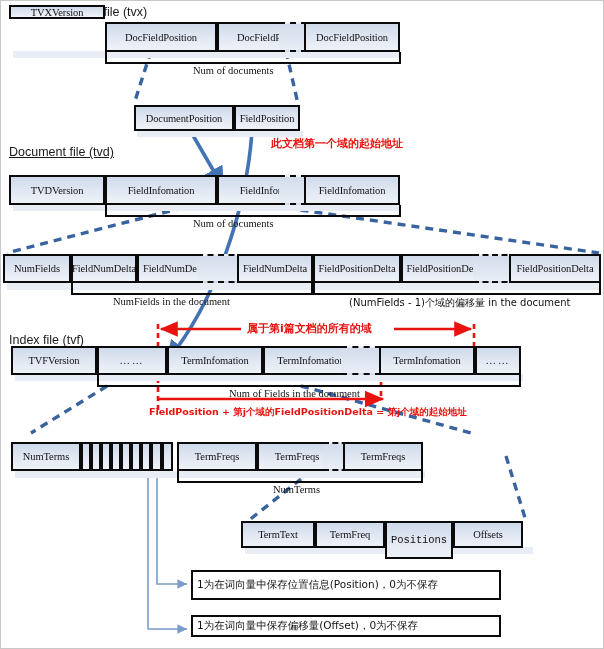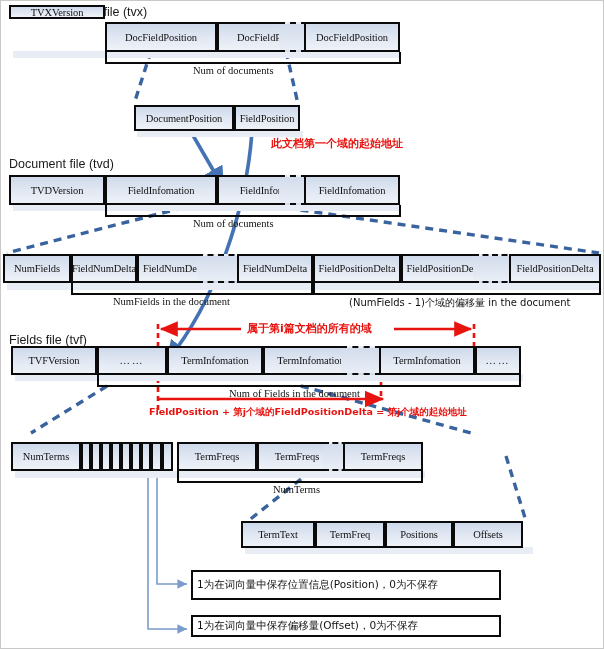--- a/index.html
+++ b/index.html
@@ -116,21 +116,21 @@
     <div class="lbl" style="left:192px;top:64px;">Num of documents</div>
   </div>
 
   <div class="row">
     <div class="underfill" style="left:136px;top:130px;width:166px;height:6px;"></div>
     <div class="cell" style="left:133px;top:104px;width:100px;height:26px;">DocumentPosition</div>
     <div class="cell" style="left:233px;top:104px;width:66px;height:26px;">FieldPosition</div>
   </div>
   <div class="redtxt" style="left:270px;top:135px;">此文档第一个域的起始地址</div>
 
-  <div class="caption" style="left:8px;top:156px;">Document file (tvd)</div>
+  <div class="caption" style="left:8px;top:144px;text-decoration:underline;">Document file (tvd)</div>
 
   <div class="row">
     <div class="underfill" style="left:12px;top:203px;width:388px;height:7px;"></div>
     <div class="cell" style="left:8px;top:174px;width:96px;height:30px;">TVDVersion</div>
     <div class="cell" style="left:104px;top:174px;width:112px;height:30px;">FieldInfomation</div>
     <div class="cell" style="left:216px;top:174px;width:112px;height:30px;">FieldInfomation</div>
     <div class="cell dash" style="left:278px;top:174px;width:50px;height:30px;background:linear-gradient(180deg,#d3dcec,#e9eef6);"></div>
     <div class="cell" style="left:303px;top:174px;width:96px;height:30px;">FieldInfomation</div>
     <div class="underbar" style="left:104px;top:204px;width:296px;height:12px;"></div>
     <div class="lbl" style="left:192px;top:217px;">Num of documents</div>
@@ -148,21 +148,21 @@
     <div class="cell dash" style="left:472px;top:253px;width:44px;height:29px;background:linear-gradient(180deg,#d3dcec,#e9eef6);"></div>
     <div class="cell" style="left:508px;top:253px;width:92px;height:29px;">FieldPositionDelta</div>
     <div class="underbar" style="left:70px;top:282px;width:242px;height:12px;"></div>
     <div class="underbar" style="left:312px;top:282px;width:288px;height:12px;"></div>
     <div class="lbl" style="left:112px;top:295px;">NumFields in the document</div>
     <div class="lbl lbl-cn" style="left:348px;top:295px;">(NumFields - 1)个域的偏移量 in the document</div>
   </div>
 
   <div class="redtxt" style="left:246px;top:320px;">属于第i篇文档的所有的域</div>
 
-  <div class="caption" style="left:8px;top:332px;">Fields file (tvf)</div>
+  <div class="caption" style="left:8px;top:332px;">Index file (tvf)</div>
 
   <div class="row">
     <div class="underfill" style="left:14px;top:373px;width:508px;height:7px;"></div>
     <div class="cell" style="left:10px;top:345px;width:86px;height:29px;">TVFVersion</div>
     <div class="cell" style="left:96px;top:345px;width:70px;height:29px;letter-spacing:2px;">……</div>
     <div class="cell" style="left:166px;top:345px;width:96px;height:29px;">TermInfomation</div>
     <div class="cell" style="left:262px;top:345px;width:96px;height:29px;">TermInfomation</div>
     <div class="cell dash" style="left:340px;top:345px;width:40px;height:29px;background:linear-gradient(180deg,#d3dcec,#e9eef6);"></div>
     <div class="cell" style="left:378px;top:345px;width:96px;height:29px;">TermInfomation</div>
     <div class="cell" style="left:474px;top:345px;width:46px;height:29px;letter-spacing:2px;">……</div>
@@ -193,20 +193,20 @@
     <div class="cell dash" style="left:322px;top:441px;width:34px;height:29px;background:linear-gradient(180deg,#d3dcec,#e9eef6);"></div>
     <div class="cell" style="left:342px;top:441px;width:80px;height:29px;">TermFreqs</div>
     <div class="underbar" style="left:176px;top:470px;width:246px;height:12px;"></div>
     <div class="lbl" style="left:272px;top:483px;">NumTerms</div>
   </div>
 
   <div class="row">
     <div class="underfill" style="left:244px;top:546px;width:288px;height:7px;"></div>
     <div class="cell" style="left:240px;top:520px;width:74px;height:27px;">TermText</div>
     <div class="cell" style="left:314px;top:520px;width:70px;height:27px;">TermFreq</div>
-    <div class="cell" style="left:384px;top:520px;width:68px;height:27px;">Positions</div>
+    <div class="cell" style="left:384px;top:520px;width:68px;height:38px;font-family:Liberation Mono, monospace;">Positions</div>
     <div class="cell" style="left:452px;top:520px;width:70px;height:27px;">Offsets</div>
   </div>
 
   <div class="callout" style="left:190px;top:569px;width:310px;height:30px;">1为在词向量中保存位置信息(Position)，0为不保存</div>
   <div class="callout" style="left:190px;top:614px;width:310px;height:22px;">1为在词向量中保存偏移量(Offset)，0为不保存</div>
 
 </div>
 
 </body></html>

